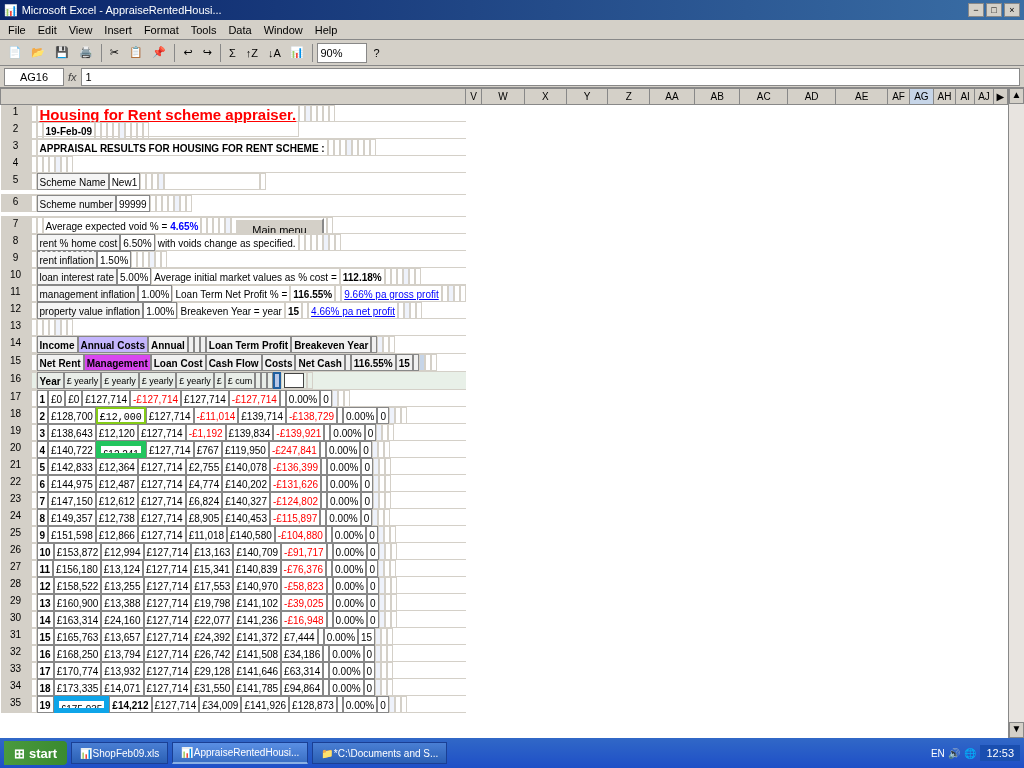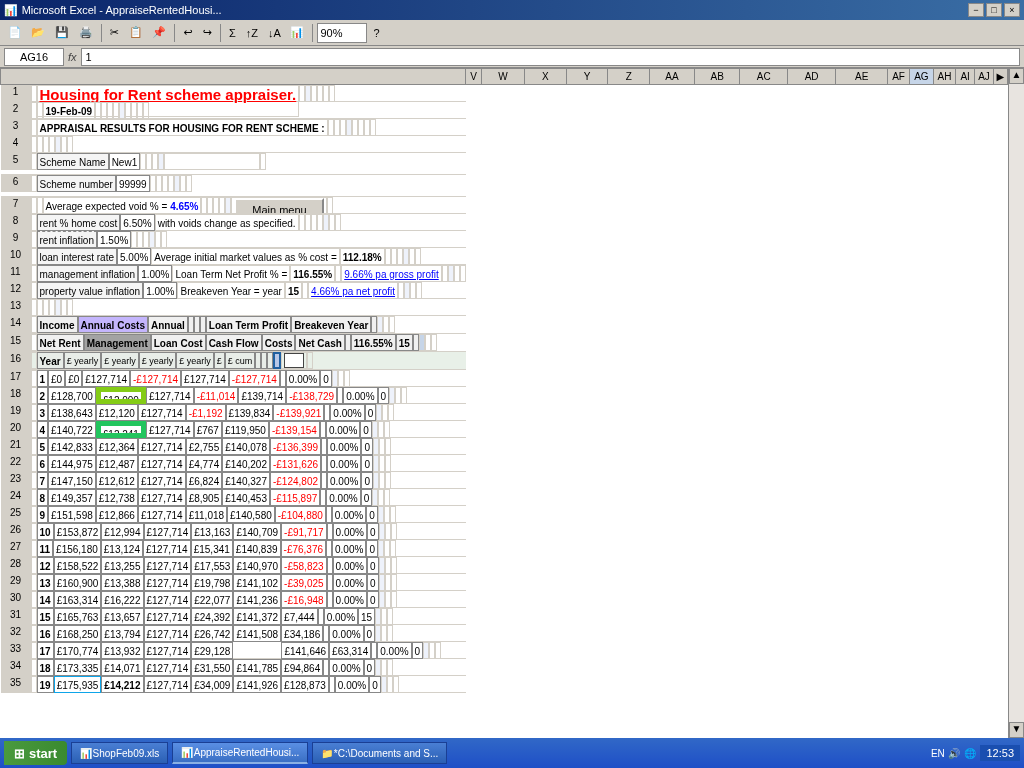--- a/index.html
+++ b/index.html
@@ -245,20 +245,31 @@
       <span>📊</span>
       <span>Microsoft Excel - AppraiseRentedHousi...</span>
     </div>
     <div class="title-bar-right">
       <button class="win-btn">−</button>
       <button class="win-btn">□</button>
       <button class="win-btn">×</button>
     </div>
   </div>
 
+  <div class="menu-bar">
+    <div class="menu-item">File</div>
+    <div class="menu-item">Edit</div>
+    <div class="menu-item">View</div>
+    <div class="menu-item">Insert</div>
+    <div class="menu-item">Format</div>
+    <div class="menu-item">Tools</div>
+    <div class="menu-item">Data</div>
+    <div class="menu-item">Window</div>
+    <div class="menu-item">Help</div>
+  </div>
 
   <div class="toolbar">
     <button class="tb-btn">📄</button>
     <button class="tb-btn">📂</button>
     <button class="tb-btn">💾</button>
     <button class="tb-btn">🖨️</button>
     <div class="tb-separator"></div>
     <button class="tb-btn">✂</button>
     <button class="tb-btn">📋</button>
     <button class="tb-btn">📌</button>
@@ -506,21 +517,21 @@
               <td class="cell" style="border:1px solid #888; background:#f0f0f0;"></td>
               <td class="cell" style="background:#eef2fb;"></td>
               <td class="cell" colspan="3"></td>
               <td></td>
             </tr>
 
             <tr class="sheet-row" style="height:18px;">
               <td class="row-header">15</td>
               <td class="cell"></td>
               <td class="cell" style="border:1px solid #888; text-align:center; font-weight:bold; background:#f0f0f0;">Net Rent</td>
-              <td class="cell" style="border:1px solid #888; text-align:right; font-weight:bold; background:#a3a3a3;">Management</td>
+              <td class="cell" style="border:1px solid #888; text-align:right; font-weight:bold; background:#d946ef;">Management</td>
               <td class="cell" style="border:1px solid #888; text-align:center; font-weight:bold; background:#f0f0f0;">Loan Cost</td>
               <td class="cell" style="border:1px solid #888; text-align:center; font-weight:bold; background:#f0f0f0;">Cash Flow</td>
               <td class="cell" style="border:1px solid #888; text-align:center; font-weight:bold; background:#f0f0f0;">Costs</td>
               <td class="cell" style="border:1px solid #888; text-align:center; font-weight:bold; background:#f0f0f0;">Net Cash</td>
               <td class="cell" style="border:1px solid #888; background:#f0f0f0;"></td>
               <td class="cell" style="border:1px solid #888; text-align:center; font-weight:bold; background:#f0f0f0;">116.55%</td>
               <td class="cell" style="border:1px solid #888; text-align:center; font-weight:bold; background:#f0f0f0;">15</td>
               <td class="cell" style="border:1px solid #888; background:#f0f0f0;"></td>
               <td class="cell selected-cell" style="background:#c6d5e8;"></td>
               <td class="cell" colspan="3"></td>
@@ -564,21 +575,21 @@
     <td class="cell" style="border:1px solid #888; text-align:right;">0</td>
     <td class="cell" style="background:#eef2fb;"></td>
     <td class="cell" colspan="3"></td>
     <td></td>
   </tr>
               <tr class="sheet-row">
     <td class="row-header">18</td>
     <td class="cell"></td>
     <td class="cell" style="border:1px solid #888; text-align:center; font-weight:bold;">2</td>
     <td class="cell" style="border:1px solid #888; text-align:right;">£128,700</td>
-    <td class="cell" style="border:5px solid #84cc16; text-align:right;">£12,000</td>
+    <td class="cell" style="border:2px solid #84cc16; text-align:right;font-family:Liberation Mono, monospace;">£12,000</td>
     <td class="cell" style="border:1px solid #888; text-align:right;">£127,714</td>
     <td class="cell" style="border:1px solid #888; text-align:right; color:red;">-£11,014</td>
     <td class="cell" style="border:1px solid #888; text-align:right;">£139,714</td>
     <td class="cell" style="border:1px solid #888; text-align:right; color:red;">-£138,729</td>
     <td class="cell" style="border:1px solid #888;"></td>
     <td class="cell" style="border:1px solid #888; text-align:right;">0.00%</td>
     <td class="cell" style="border:1px solid #888; text-align:right;">0</td>
     <td class="cell" style="background:#eef2fb;"></td>
     <td class="cell" colspan="3"></td>
     <td></td>
@@ -602,21 +613,21 @@
   </tr>
               <tr class="sheet-row">
     <td class="row-header">20</td>
     <td class="cell"></td>
     <td class="cell" style="border:1px solid #888; text-align:center; font-weight:bold;">4</td>
     <td class="cell" style="border:1px solid #888; text-align:right;">£140,722</td>
     <td class="cell" style="border:5px solid #22c55e; text-align:right;">£12,241</td>
     <td class="cell" style="border:1px solid #888; text-align:right;">£127,714</td>
     <td class="cell" style="border:1px solid #888; text-align:right; color:black;">£767</td>
     <td class="cell" style="border:1px solid #888; text-align:right;">£119,950</td>
-    <td class="cell" style="border:1px solid #888; text-align:right; color:red;">-£139,154</td>
+    <td class="cell" style="border:1px solid #888; text-align:right; color:red;">-£247,841</td>
     <td class="cell" style="border:1px solid #888;"></td>
     <td class="cell" style="border:1px solid #888; text-align:right;">0.00%</td>
     <td class="cell" style="border:1px solid #888; text-align:right;">0</td>
     <td class="cell" style="background:#eef2fb;"></td>
     <td class="cell" colspan="3"></td>
     <td></td>
   </tr>
               <tr class="sheet-row">
     <td class="row-header">21</td>
     <td class="cell"></td>
@@ -768,21 +779,21 @@
     <td class="cell" style="border:1px solid #888; text-align:right;">0</td>
     <td class="cell" style="background:#eef2fb;"></td>
     <td class="cell" colspan="3"></td>
     <td></td>
   </tr>
               <tr class="sheet-row">
     <td class="row-header">30</td>
     <td class="cell"></td>
     <td class="cell" style="border:1px solid #888; text-align:center; font-weight:bold;">14</td>
     <td class="cell" style="border:1px solid #888; text-align:right;">£163,314</td>
-    <td class="cell" style="border:1px solid #888; text-align:right;">£16,222</td>
+    <td class="cell" style="border:1px solid #888; text-align:right;">£24,160</td>
     <td class="cell" style="border:1px solid #888; text-align:right;">£127,714</td>
     <td class="cell" style="border:1px solid #888; text-align:right; color:black;">£22,077</td>
     <td class="cell" style="border:1px solid #888; text-align:center;">£141,236</td>
     <td class="cell" style="border:1px solid #888; text-align:right; color:red;">-£16,948</td>
     <td class="cell" style="border:1px solid #888;"></td>
     <td class="cell" style="border:1px solid #888; text-align:right;">0.00%</td>
     <td class="cell" style="border:1px solid #888; text-align:right;">0</td>
     <td class="cell" style="background:#eef2fb;"></td>
     <td class="cell" colspan="3"></td>
     <td></td>
@@ -822,21 +833,21 @@
     <td></td>
   </tr>
               <tr class="sheet-row">
     <td class="row-header">33</td>
     <td class="cell"></td>
     <td class="cell" style="border:1px solid #888; text-align:center; font-weight:bold;">17</td>
     <td class="cell" style="border:1px solid #888; text-align:right;">£170,774</td>
     <td class="cell" style="border:1px solid #888; text-align:right;">£13,932</td>
     <td class="cell" style="border:1px solid #888; text-align:right;">£127,714</td>
     <td class="cell" style="border:1px solid #888; text-align:right; color:black;">£29,128</td>
-    <td class="cell" style="border:1px solid #888; text-align:right;margin-left:48px;">£141,646</td>
+    <td class="cell" style="border:1px solid #888; text-align:right;">£141,646</td>
     <td class="cell" style="border:1px solid #888; text-align:right; color:black;">£63,314</td>
     <td class="cell" style="border:1px solid #888;"></td>
     <td class="cell" style="border:1px solid #888; text-align:right;">0.00%</td>
     <td class="cell" style="border:1px solid #888; text-align:right;">0</td>
     <td class="cell" style="background:#eef2fb;"></td>
     <td class="cell" colspan="3"></td>
     <td></td>
   </tr>
               <tr class="sheet-row">
     <td class="row-header">34</td>
@@ -852,21 +863,21 @@
     <td class="cell" style="border:1px solid #888; text-align:right;">0.00%</td>
     <td class="cell" style="border:1px solid #888; text-align:right;">0</td>
     <td class="cell" style="background:#eef2fb;"></td>
     <td class="cell" colspan="3"></td>
     <td></td>
   </tr>
               <tr class="sheet-row">
     <td class="row-header">35</td>
     <td class="cell"></td>
     <td class="cell" style="border:1px solid #888; text-align:center; font-weight:bold;">19</td>
-    <td class="cell" style="border:1px solid #0ea5e9; text-align:center;">£175,935</td>
+    <td class="cell" style="border:5px solid #0ea5e9; text-align:center;">£175,935</td>
     <td class="cell" style="border:1px solid #888; text-align:right;font-weight:bold;">£14,212</td>
     <td class="cell" style="border:1px solid #888; text-align:right;">£127,714</td>
     <td class="cell" style="border:1px solid #888; text-align:right; color:black;">£34,009</td>
     <td class="cell" style="border:1px solid #888; text-align:right;">£141,926</td>
     <td class="cell" style="border:1px solid #888; text-align:right; color:black;">£128,873</td>
     <td class="cell" style="border:1px solid #888;"></td>
     <td class="cell" style="border:1px solid #888; text-align:right;">0.00%</td>
     <td class="cell" style="border:1px solid #888; text-align:right;">0</td>
     <td class="cell" style="background:#eef2fb;"></td>
     <td class="cell" colspan="3"></td>

